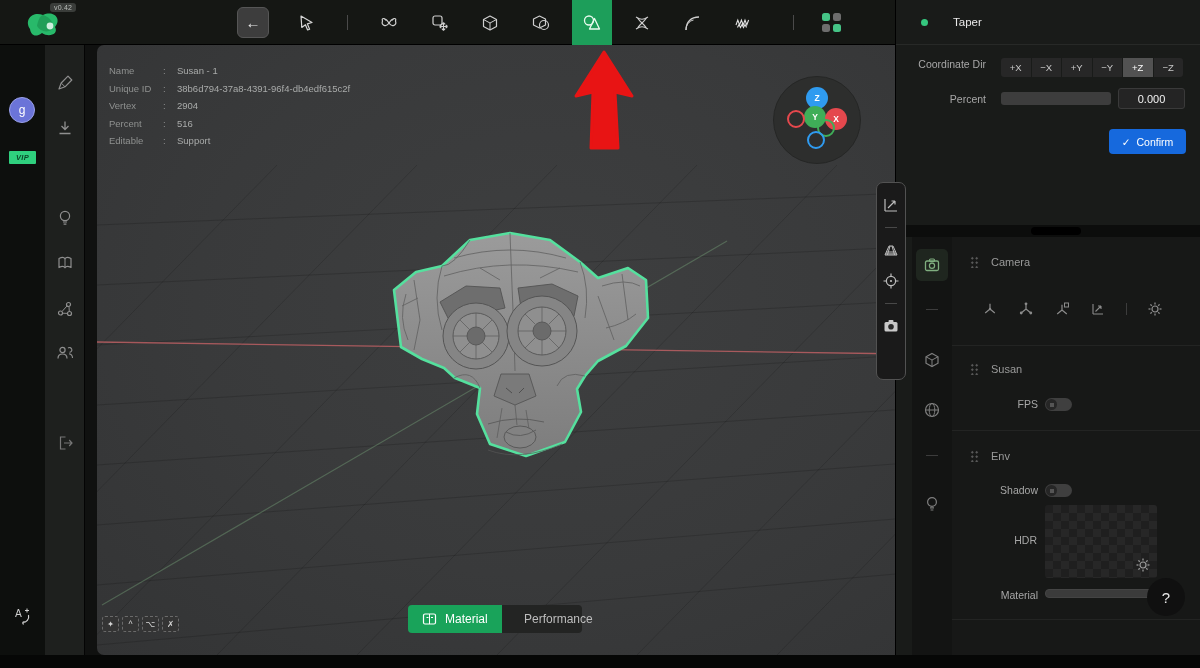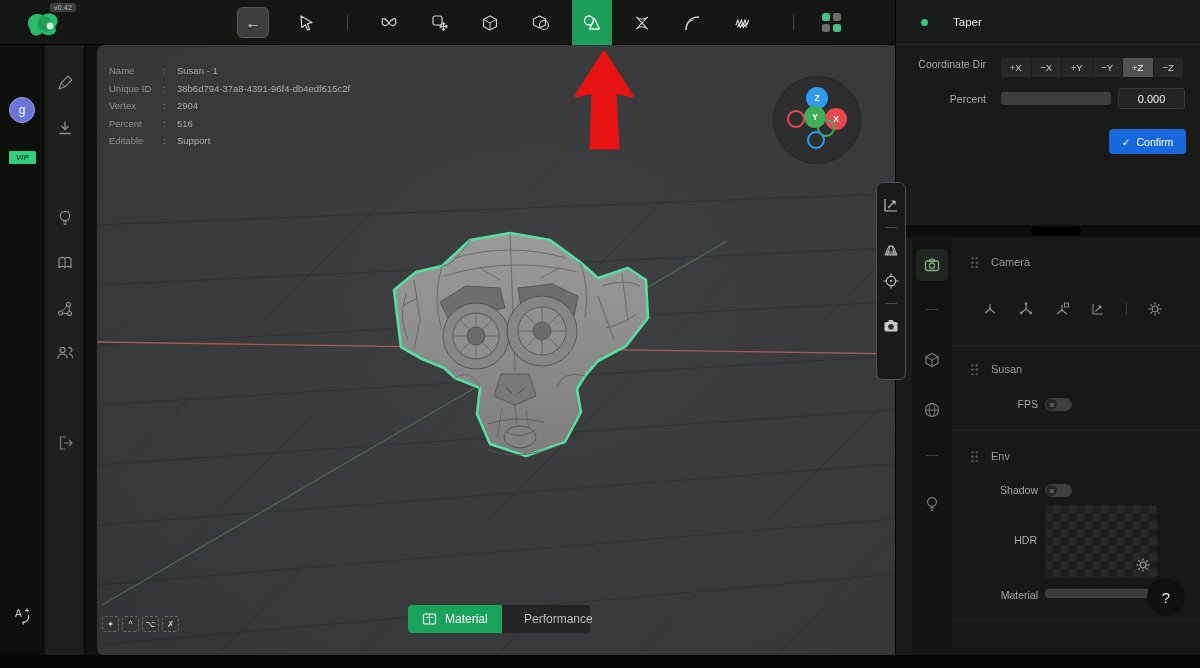--- a/index.html
+++ b/index.html
@@ -46,21 +46,21 @@
   .vtools { left:864px; top:182px; width:30px; height:198px; background:#1a1a1a; border:1px solid #525252; border-radius:7px; z-index:4; display:flex; flex-direction:column; align-items:center; }
   .vtools .vi { width:18px; height:18px; color:#bdbdbd; margin-top:13px; }
   .vtools .vd { width:12px; height:1px; background:#484848; margin-top:13px; }
 
   .hotkeys { left:90px; top:616px; display:flex; gap:3px; z-index:4; }
   .key { width:17px; height:16px; background:#343434; border:1px dashed #6a6a6a; border-radius:3px; color:#d5d5d5; font-size:8.5px; display:flex; align-items:center; justify-content:center; }
 
   .tabs { left:396px; top:605px; height:28px; display:flex; z-index:4; }
   .tab { display:flex; align-items:center; font-size:12px; padding:0 14px; }
   .tab-mat { background:#19a35a; color:#fff; border-radius:4px 0 0 4px; width:94px; }
-  .tab-perf { background:#232423; color:#bdbdbd; border-radius:0 4px 4px 0; width:88px; }
+  .tab-perf { background:#232423; color:#bdbdbd; border-radius:0 4px 4px 0; width:80px; }
   .tab svg { margin-right:8px; }
 
   
   .rpanel { left:895px; top:0; width:305px; height:655px; background:#191b19; border-left:1px solid #000; }
   .rp-header { position:absolute; left:0; top:0; width:305px; height:45px; border-bottom:1px solid #272927; display:flex; align-items:center; }
   .rp-dot { width:7px; height:7px; border-radius:50%; background:#35c77e; margin-left:25px; }
   .rp-title { color:#e9e9e9; font-size:11.5px; margin-left:25px; }
   .flabel { position:absolute; color:#a7a7a7; font-size:10.5px; text-align:right; }
   .seg { position:absolute; left:105px; top:58px; display:flex; gap:1px; }
   .seg .sgb { width:29.5px; height:19px; background:#272727; color:#c9c9c9; font-size:9.5px; display:flex; align-items:center; justify-content:center; }

